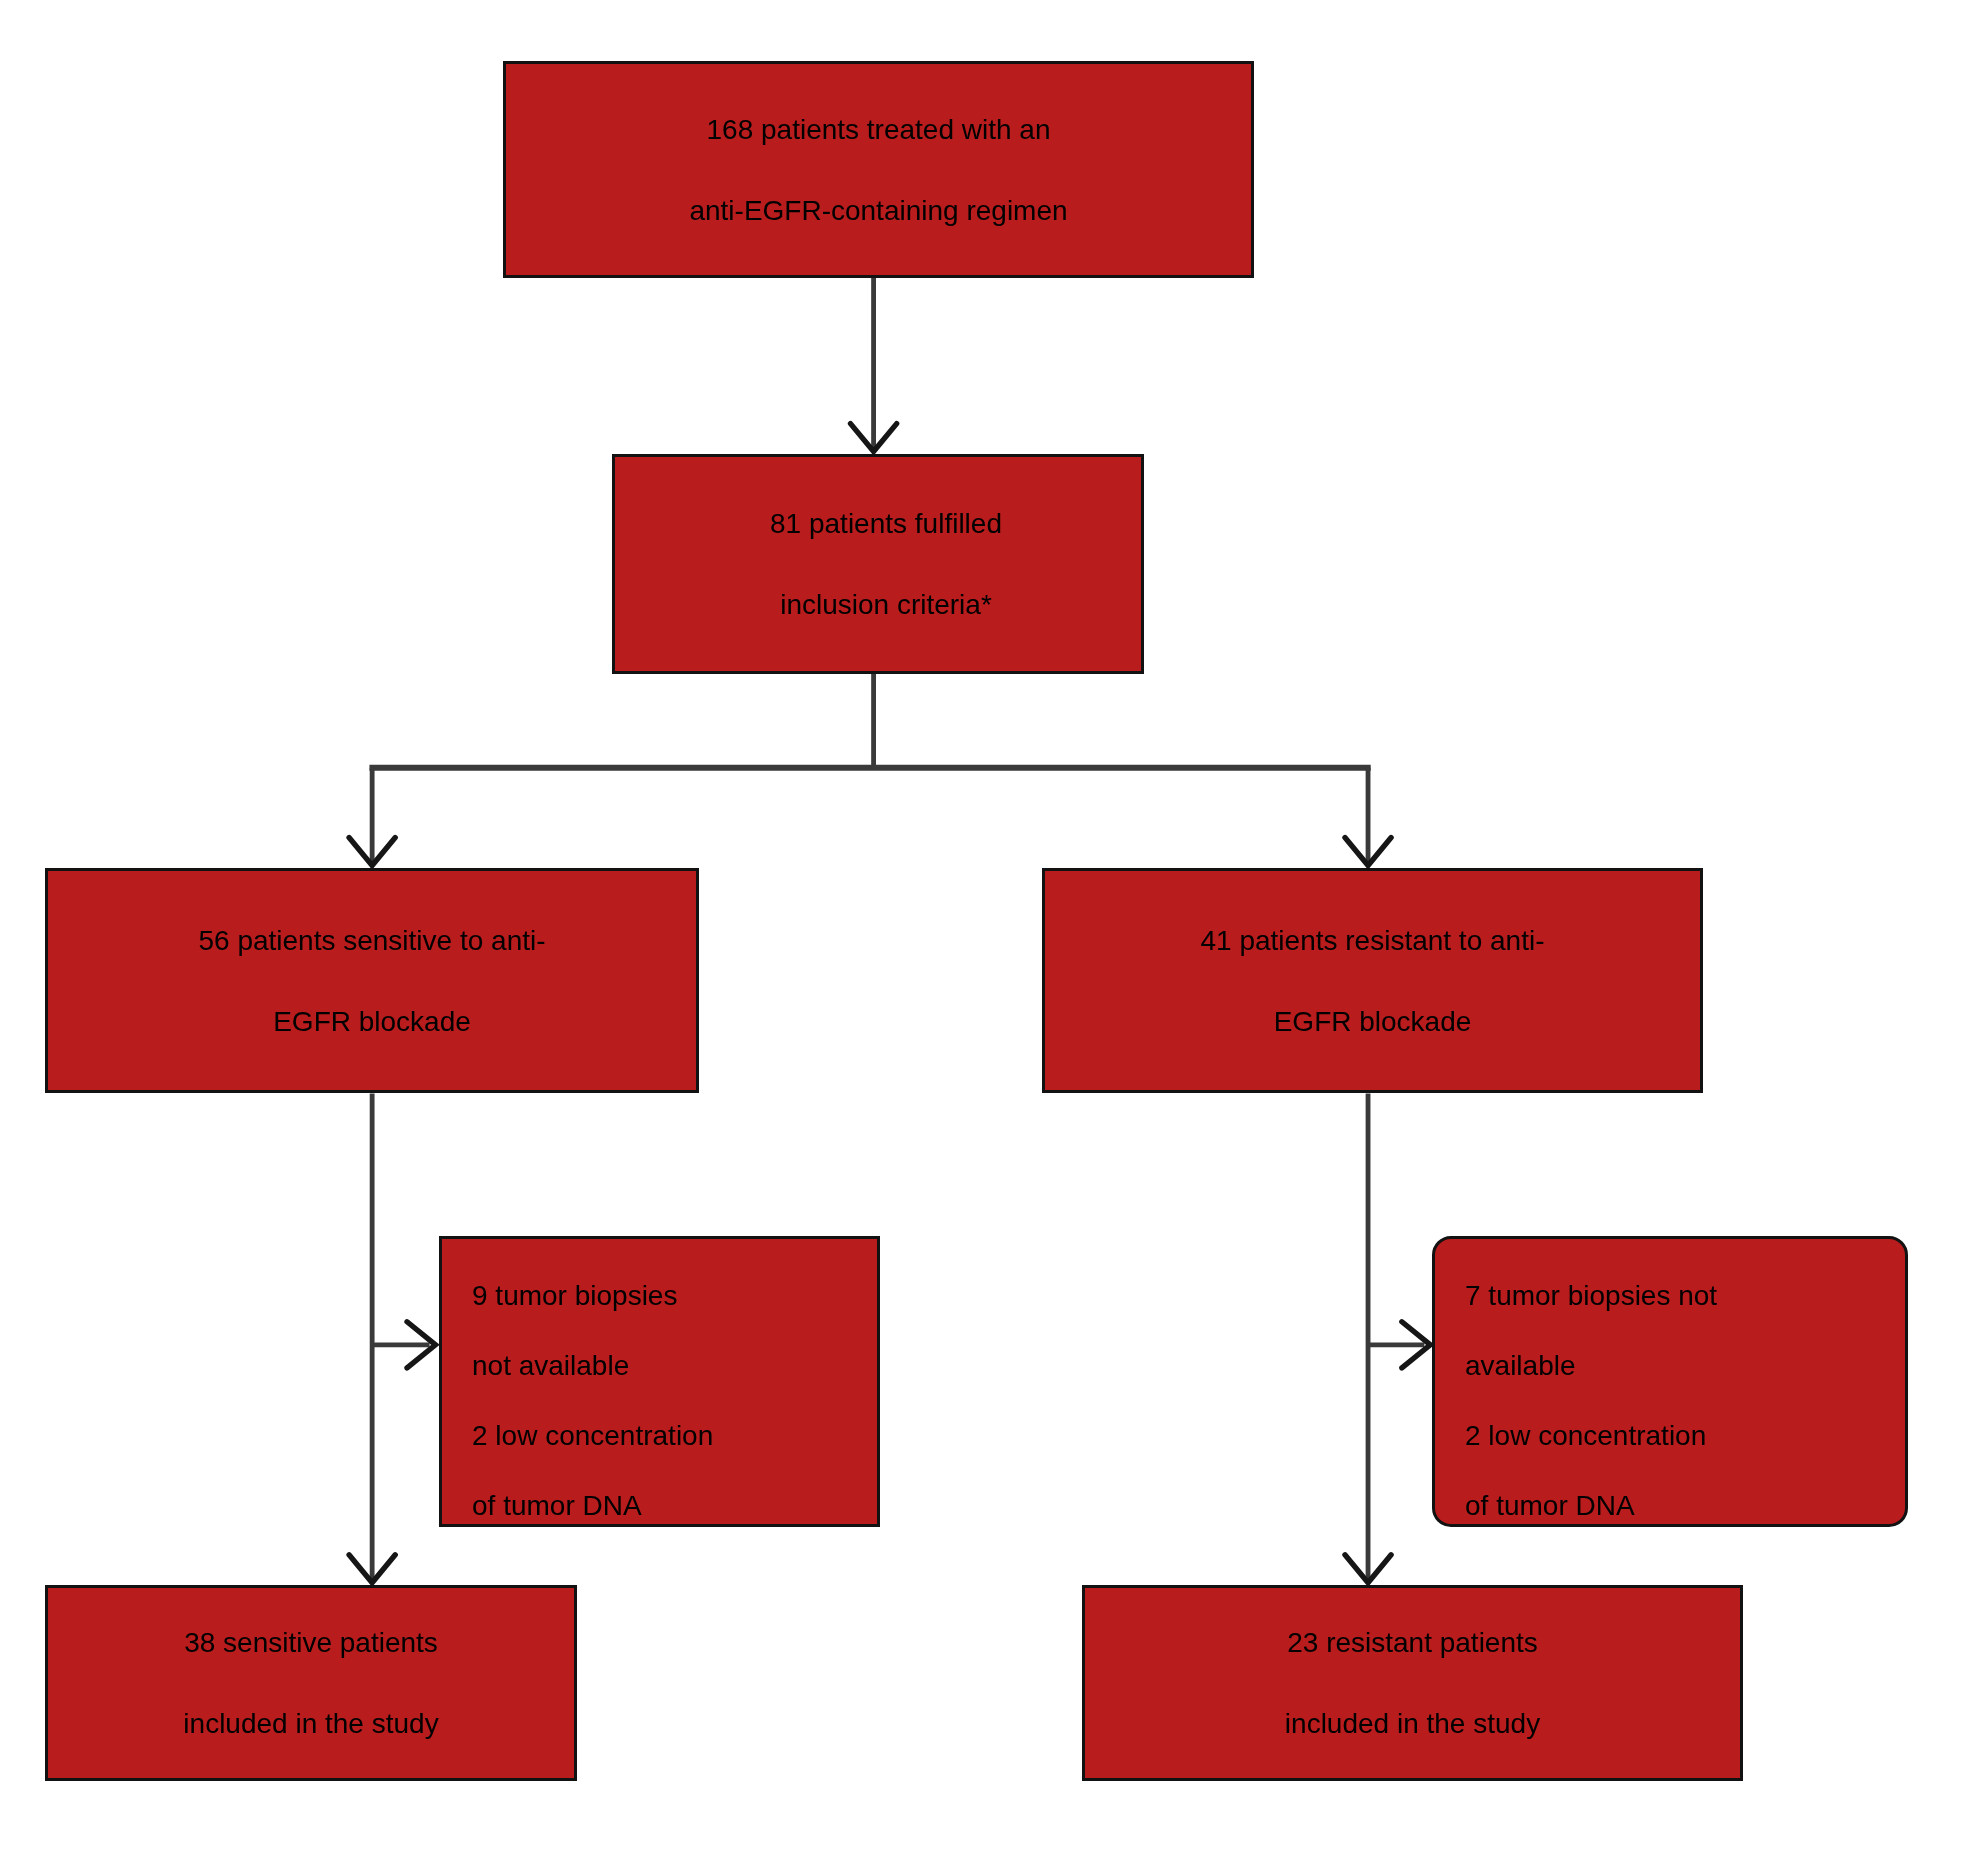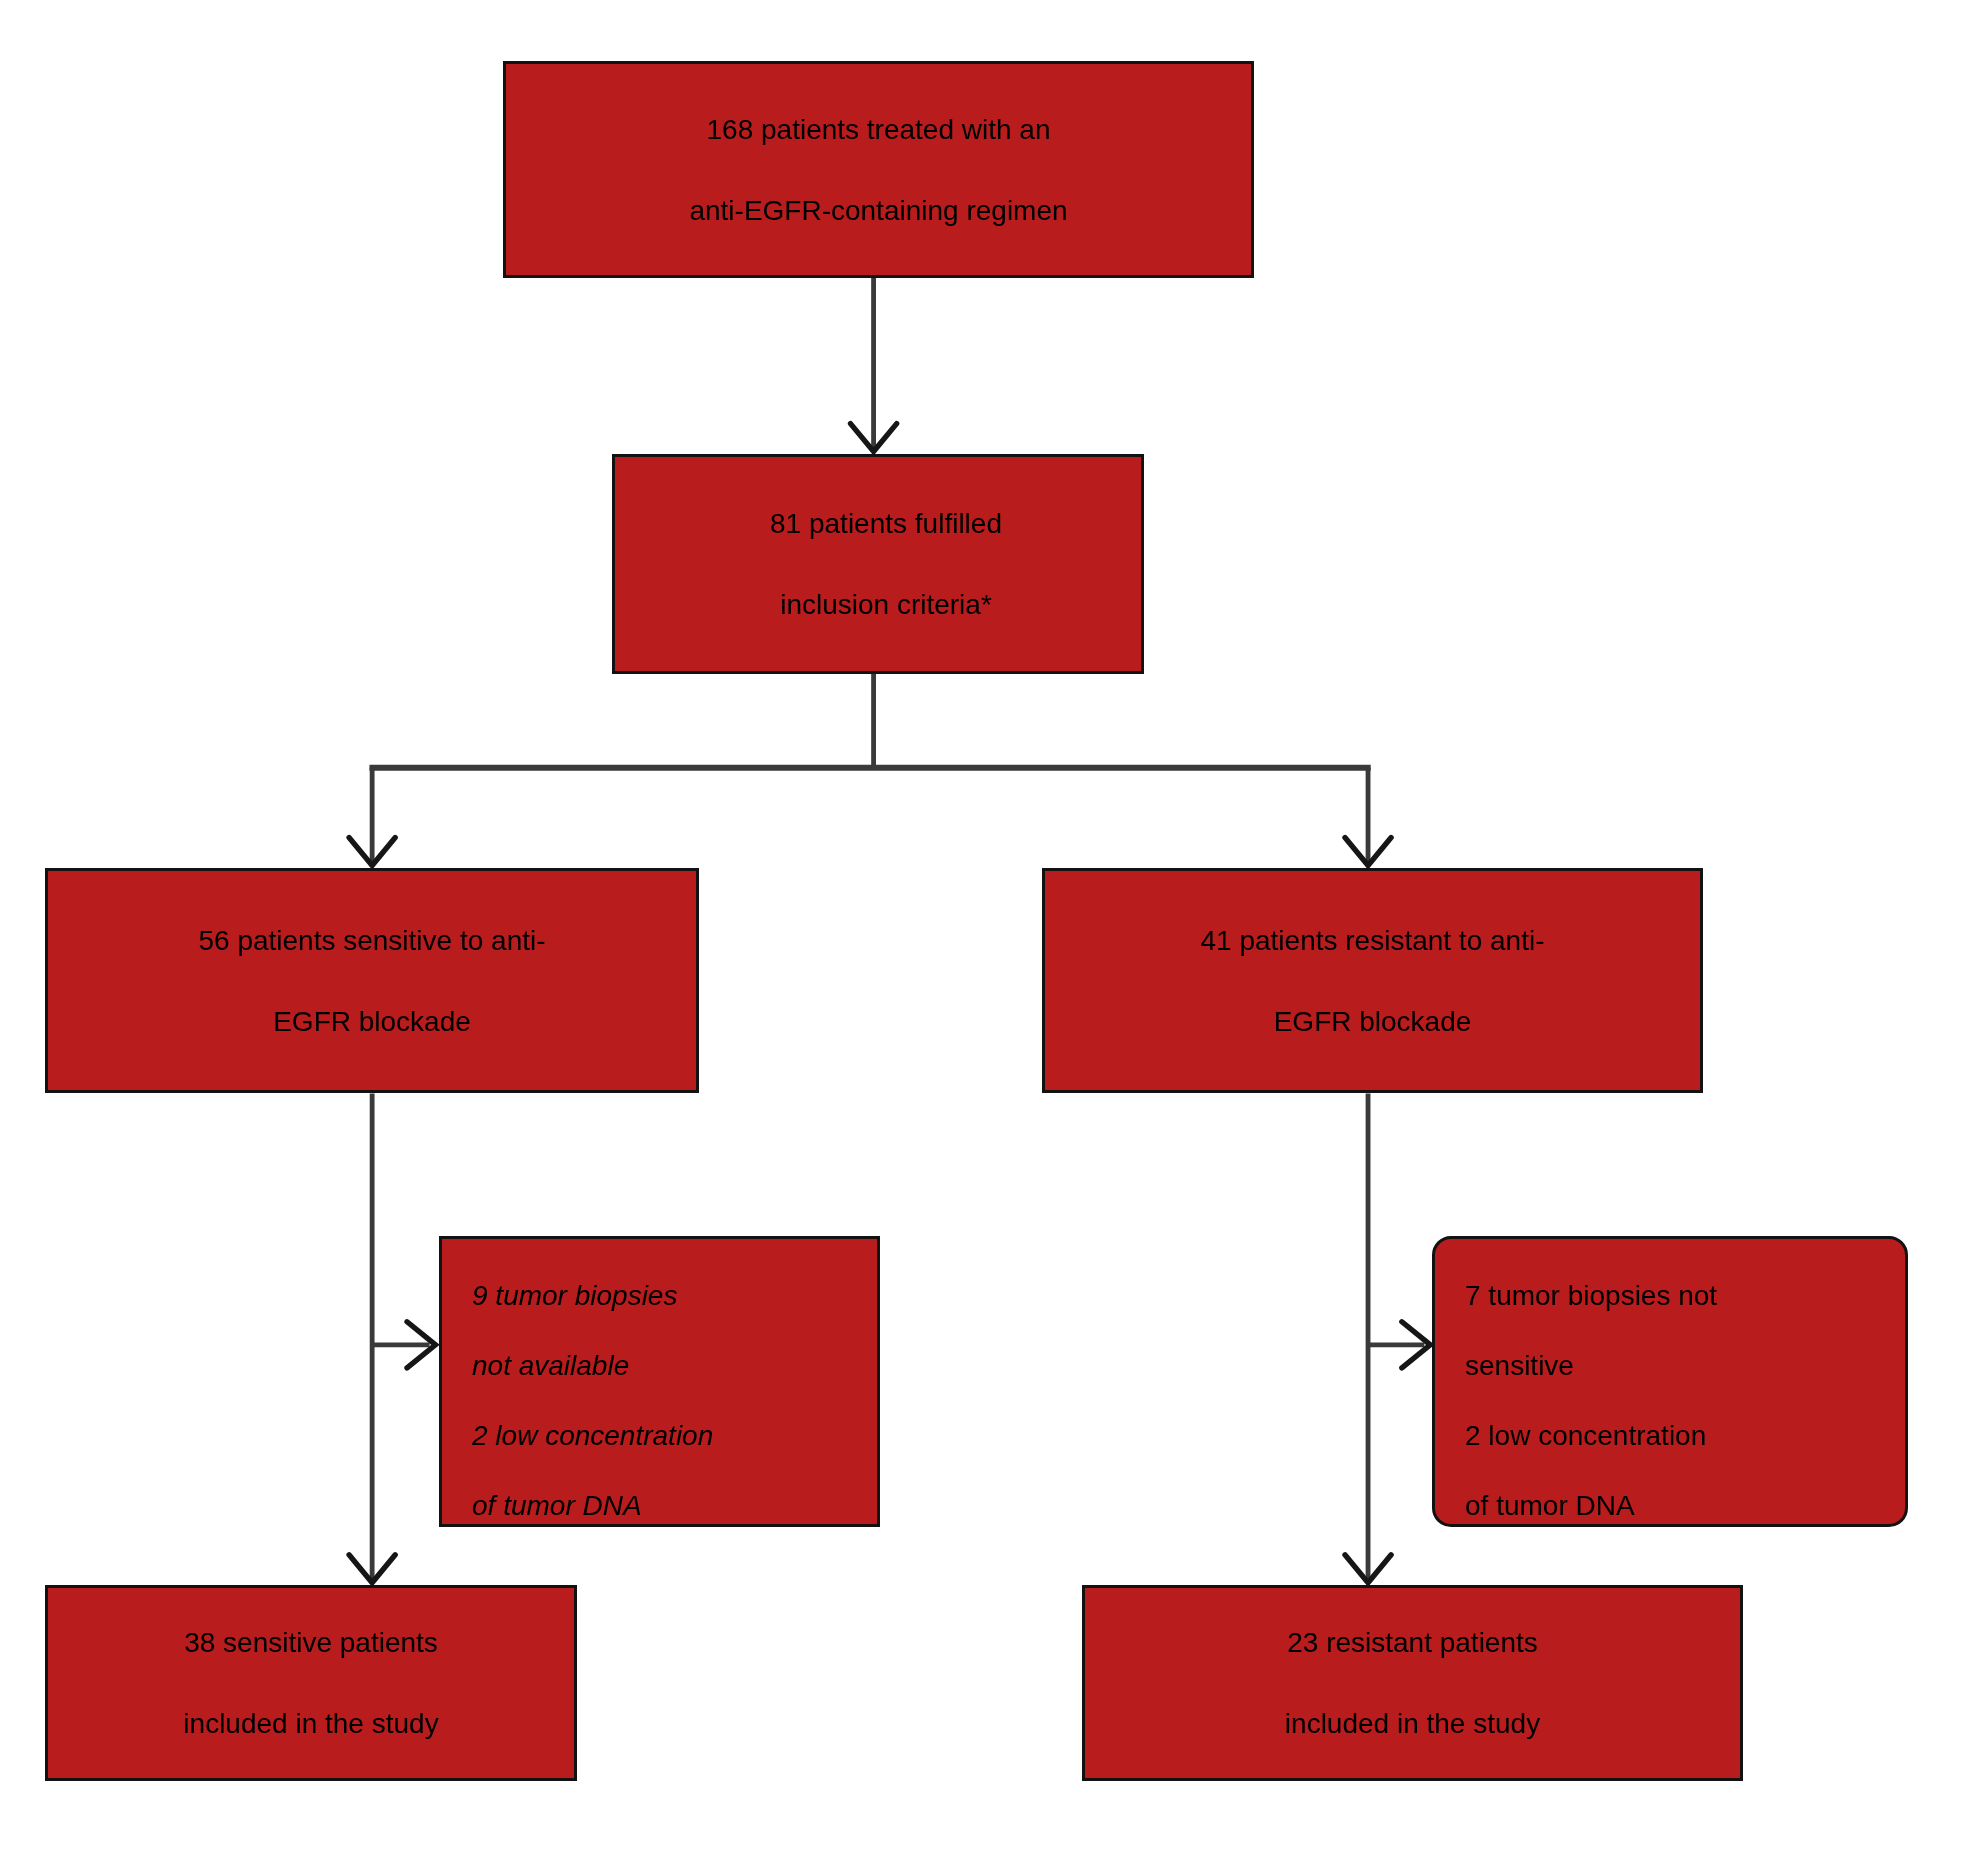--- a/index.html
+++ b/index.html
@@ -119,30 +119,30 @@
   <div class="node" style="left:45px; top:868px; width:654px; height:225px;">
     <span>56 patients sensitive to anti-</span>
     <span>EGFR blockade</span>
   </div>
 
   <div class="node" style="left:1042px; top:868px; width:661px; height:225px;">
     <span>41 patients resistant to anti-</span>
     <span>EGFR blockade</span>
   </div>
 
-  <div class="node side" style="left:439px; top:1236px; width:441px; height:291px;font-style:italic;">
+  <div class="node side" style="left:439px; top:1236px; width:441px; height:291px;">
     <span>9 tumor biopsies</span>
     <span>not available</span>
     <span>2 low concentration</span>
     <span>of tumor DNA</span>
   </div>
 
   <div class="node side" style="left:1432px; top:1236px; width:476px; height:291px;border-radius:19px;">
     <span>7 tumor biopsies not</span>
-    <span>sensitive</span>
+    <span>available</span>
     <span>2 low concentration</span>
     <span>of tumor DNA</span>
   </div>
 
   <div class="node" style="left:45px; top:1585px; width:532px; height:196px;">
     <span>38 sensitive patients</span>
     <span>included in the study</span>
   </div>
 
   <div class="node" style="left:1042px; top:1585px; width:661px; height:196px;margin-left:40px;">

